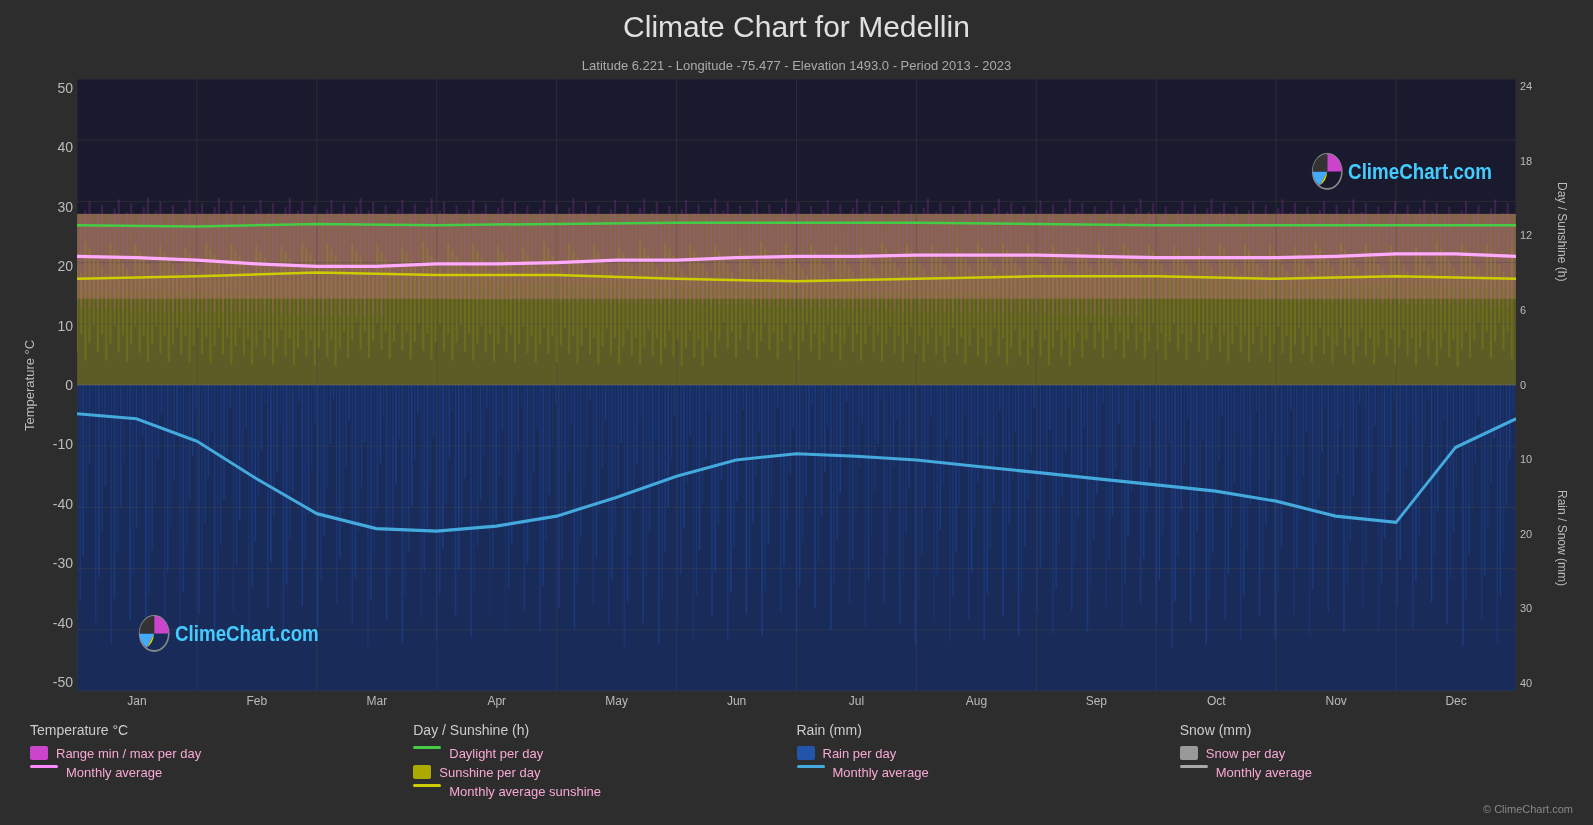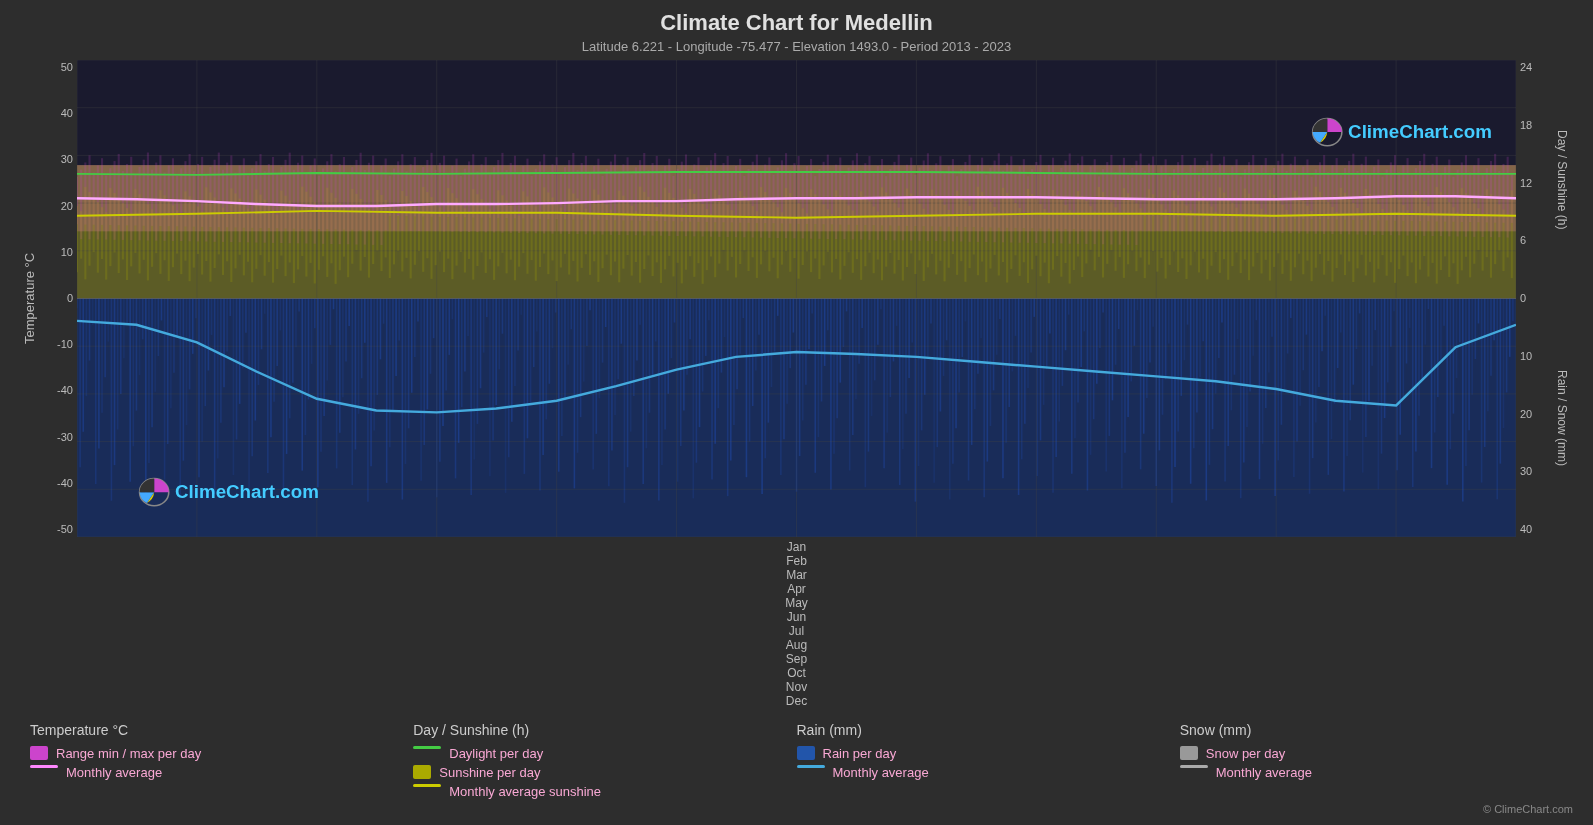--- a/index.html
+++ b/index.html
@@ -15,38 +15,38 @@
       width: 1593px;
       height: 825px;
       background: #2d2d2d;
       display: flex;
       flex-direction: column;
       padding: 10px 20px 10px 20px;
     }
     .chart-title {
       text-align: center;
       color: #e0e0e0;
-      font-size: 22px;
-      font-weight: bold;
-      margin-bottom: 3px;
+      font-size: 30px;
+      font-weight: normal;
+      margin-bottom: 14px;
     }
     .chart-subtitle {
       text-align: center;
       color: #aaa;
       font-size: 13px;
       margin-bottom: 6px;
     }
     .chart-area {
       display: flex;
       flex: 1;
       position: relative;
       min-height: 0;
     }
     .y-tick {
-      font-size: 11px;
+      font-size: 14px;
       color: #bbb;
       text-align: right;
       line-height: 1;
     }
     .chart-main {
       flex: 1;
       position: relative;
       overflow: hidden;
     }
     .chart-svg {
@@ -1386,21 +1386,21 @@
           <div class="y-tick-right">30</div>
           <div class="y-tick-right">40</div>
         </div>
       <div style="display:flex;flex-direction:column;align-items:center;width:22px;">
         <div style="writing-mode:vertical-rl;font-size:12px;color:#bbb;text-align:center;flex:1;padding:2px 0;">Day / Sunshine (h)</div>
         <div style="writing-mode:vertical-rl;font-size:12px;color:#bbb;text-align:center;flex:1;padding:2px 0;">Rain / Snow (mm)</div>
       </div>
     </div>
   </div>
 
-  <div style="display:flex;margin-left:57px;margin-right:57px;justify-content:space-around;padding:3px 0 6px 0;flex-direction:column;" id="x-axis-row">
+  <div style="display:flex;margin-left:57px;margin-right:57px;justify-content:space-around;padding:3px 0 6px 0;" id="x-axis-row">
       <div class="x-tick">Jan</div>
       <div class="x-tick">Feb</div>
       <div class="x-tick">Mar</div>
       <div class="x-tick">Apr</div>
       <div class="x-tick">May</div>
       <div class="x-tick">Jun</div>
       <div class="x-tick">Jul</div>
       <div class="x-tick">Aug</div>
       <div class="x-tick">Sep</div>
       <div class="x-tick">Oct</div>

